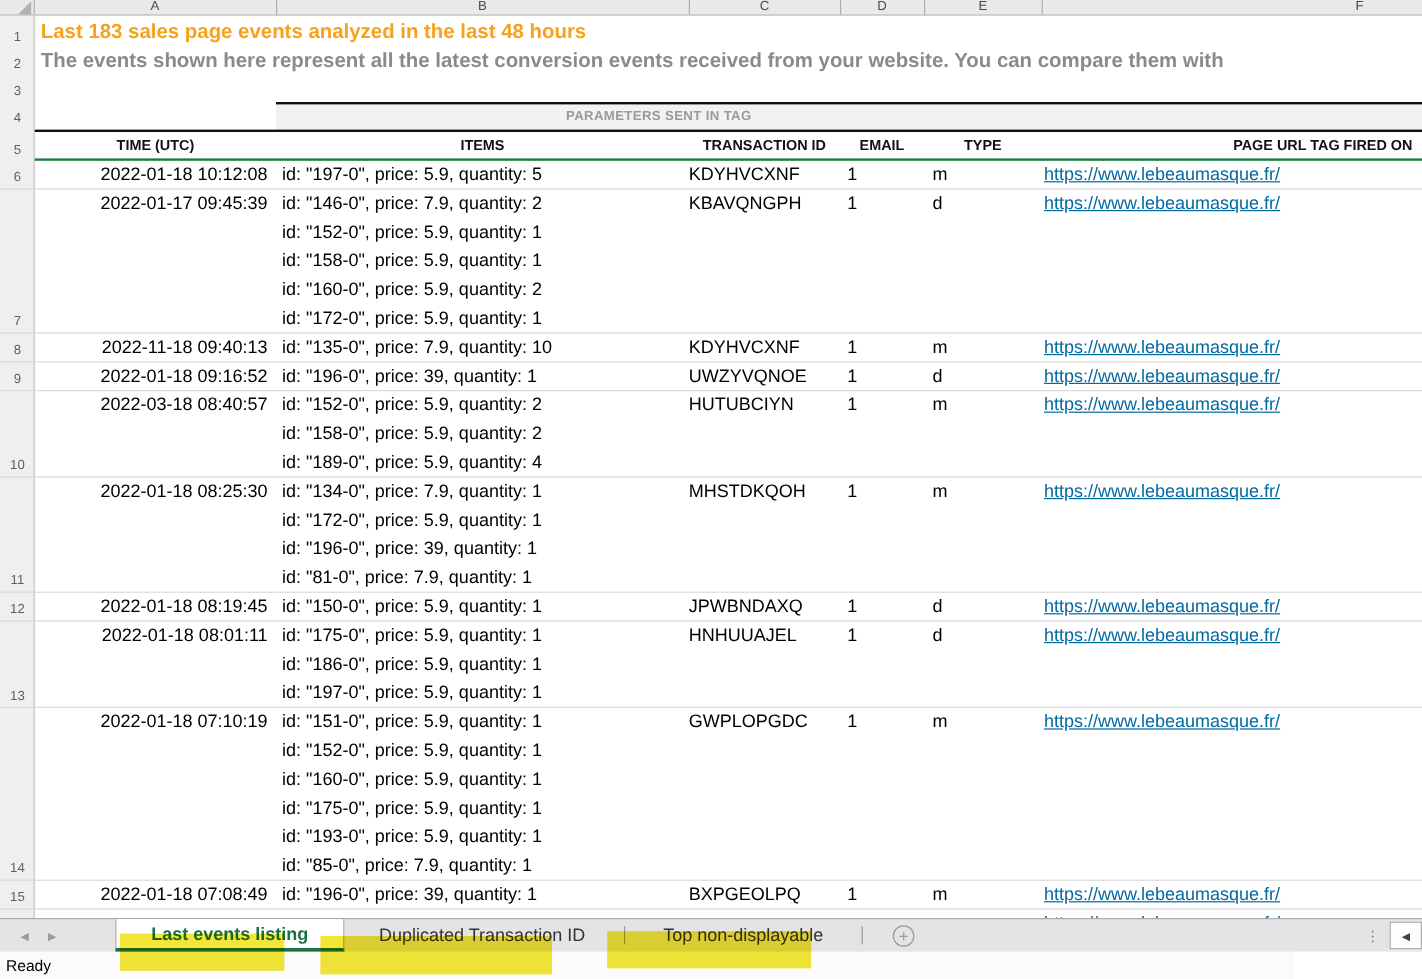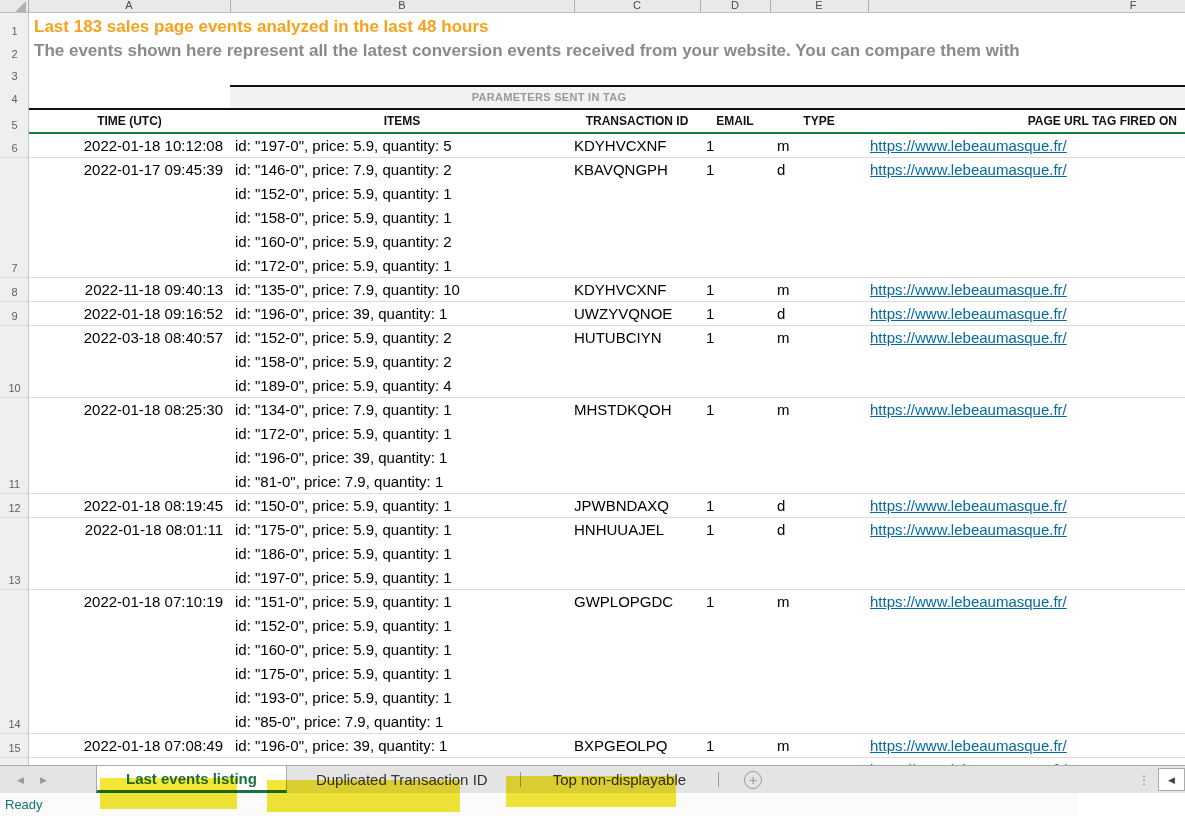--- a/index.html
+++ b/index.html
@@ -74,21 +74,21 @@
     color:#9a9a9a; display:flex; align-items:center; justify-content:center;
     font-size:14px; line-height:1; align-self:center; margin-left:22px; }
   .tb-spacer { flex:1; }
   .dots { align-self:center; color:#787878; font-size:12px; margin-right:8px; }
   .hscroll { flex:0 0 27px; background:#FDFDFD; border:1px solid #ABABAB;
     display:flex; align-items:center; justify-content:center; color:#444;
     font-size:9px; margin:2px 0; }
   
   .statusbar { position:absolute; top:793px; left:0; width:1078px; height:23px;
     background:#FBFBFB; display:flex; align-items:center; padding-left:5px;
-    font-size:13px; color:#0f766e; z-index:9; }
+    font-size:13px; color:#000000; z-index:9; }
   
   .hl { position:absolute; mix-blend-mode:multiply; opacity:0.8; z-index:30; }
   .hl1 { left:100px; top:778px; width:137px; height:31px; }
   .hl2 { left:267px; top:780px; width:193px; height:32px; }
   .hl3 { left:506px; top:776px; width:170px; height:31px; }
 </style>
 </head>
 <body>
 
 <div class="app">

